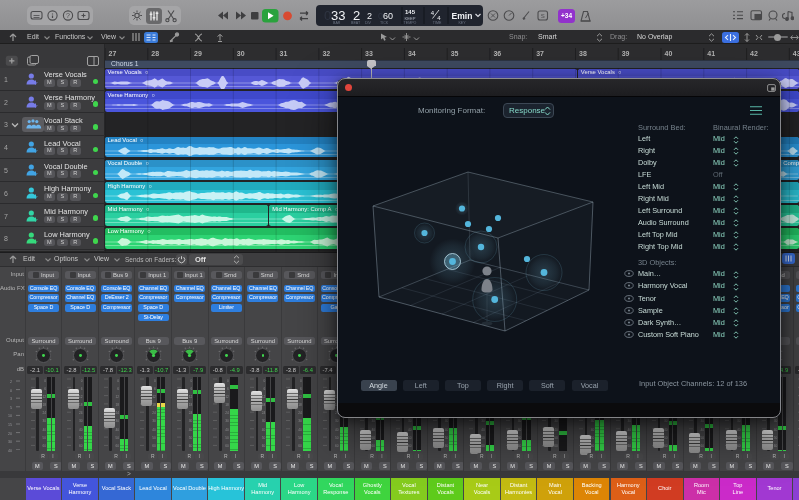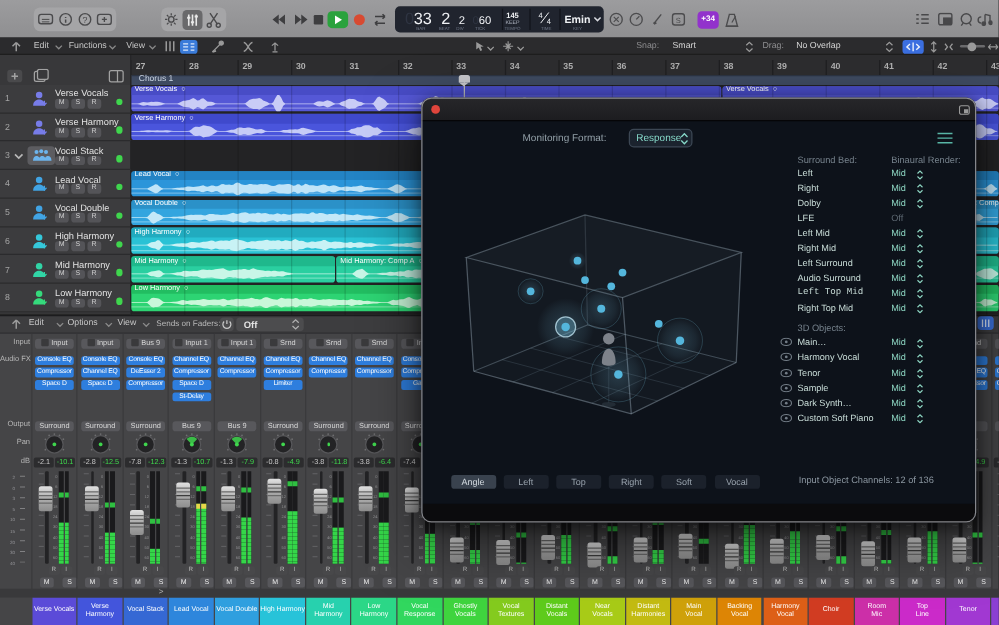--- a/index.html
+++ b/index.html
@@ -1776,21 +1776,21 @@
     <div class="wlab abs" style="left:638px;top:205.9px;">Left Surround</div>
     <div class="abs" style="left:713px;top:205.9px;color:#8fd8c4;font-size:7.3px;">Mid</div>
     <svg class="abs" style="left:733px;top:207.1px;" width="6" height="8" viewBox="0 0 6 8">
       <path d="M1 2.8L3 0.8 5 2.8M1 5.2L3 7.2 5 5.2" stroke="#8fd8c4" fill="none" stroke-width="0.9"></path>
     </svg>
     <div class="wlab abs" style="left:638px;top:217.8px;">Audio Surround</div>
     <div class="abs" style="left:713px;top:217.8px;color:#8fd8c4;font-size:7.3px;">Mid</div>
     <svg class="abs" style="left:733px;top:219.0px;" width="6" height="8" viewBox="0 0 6 8">
       <path d="M1 2.8L3 0.8 5 2.8M1 5.2L3 7.2 5 5.2" stroke="#8fd8c4" fill="none" stroke-width="0.9"></path>
     </svg>
-    <div class="wlab abs" style="left:638px;top:229.7px;font-family:Liberation Mono, monospace;">Left Top Mid</div>
+    <div class="wlab abs" style="left:638px;top:229.7px;">Left Top Mid</div>
     <div class="abs" style="left:713px;top:229.7px;color:#8fd8c4;font-size:7.3px;">Mid</div>
     <svg class="abs" style="left:733px;top:230.9px;" width="6" height="8" viewBox="0 0 6 8">
       <path d="M1 2.8L3 0.8 5 2.8M1 5.2L3 7.2 5 5.2" stroke="#8fd8c4" fill="none" stroke-width="0.9"></path>
     </svg>
     <div class="wlab abs" style="left:638px;top:241.7px;">Right Top Mid</div>
     <div class="abs" style="left:713px;top:241.7px;color:#8fd8c4;font-size:7.3px;">Mid</div>
     <svg class="abs" style="left:733px;top:242.9px;" width="6" height="8" viewBox="0 0 6 8">
       <path d="M1 2.8L3 0.8 5 2.8M1 5.2L3 7.2 5 5.2" stroke="#8fd8c4" fill="none" stroke-width="0.9"></path>
     </svg>
     <div class="abs" style="left:638px;top:257.5px;color:#76828c;font-size:7.4px;">3D Objects:</div>

